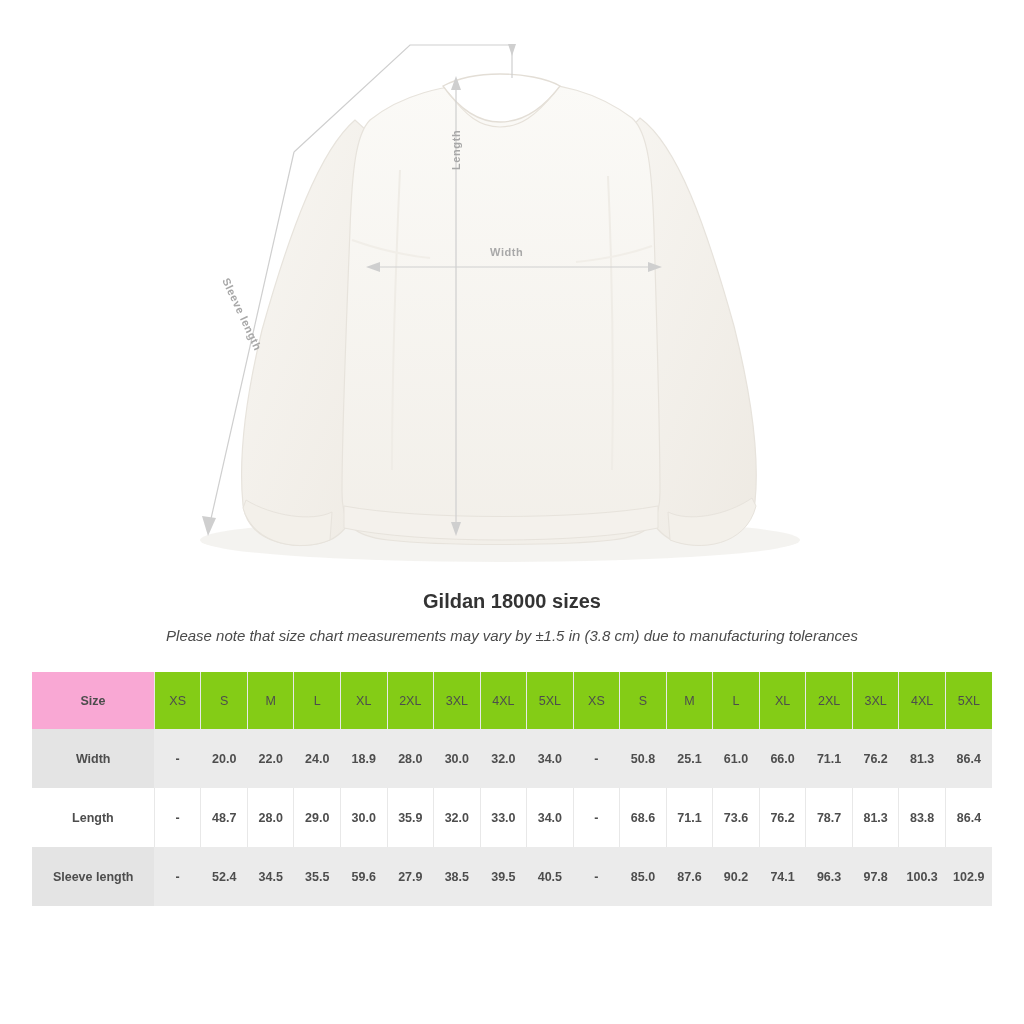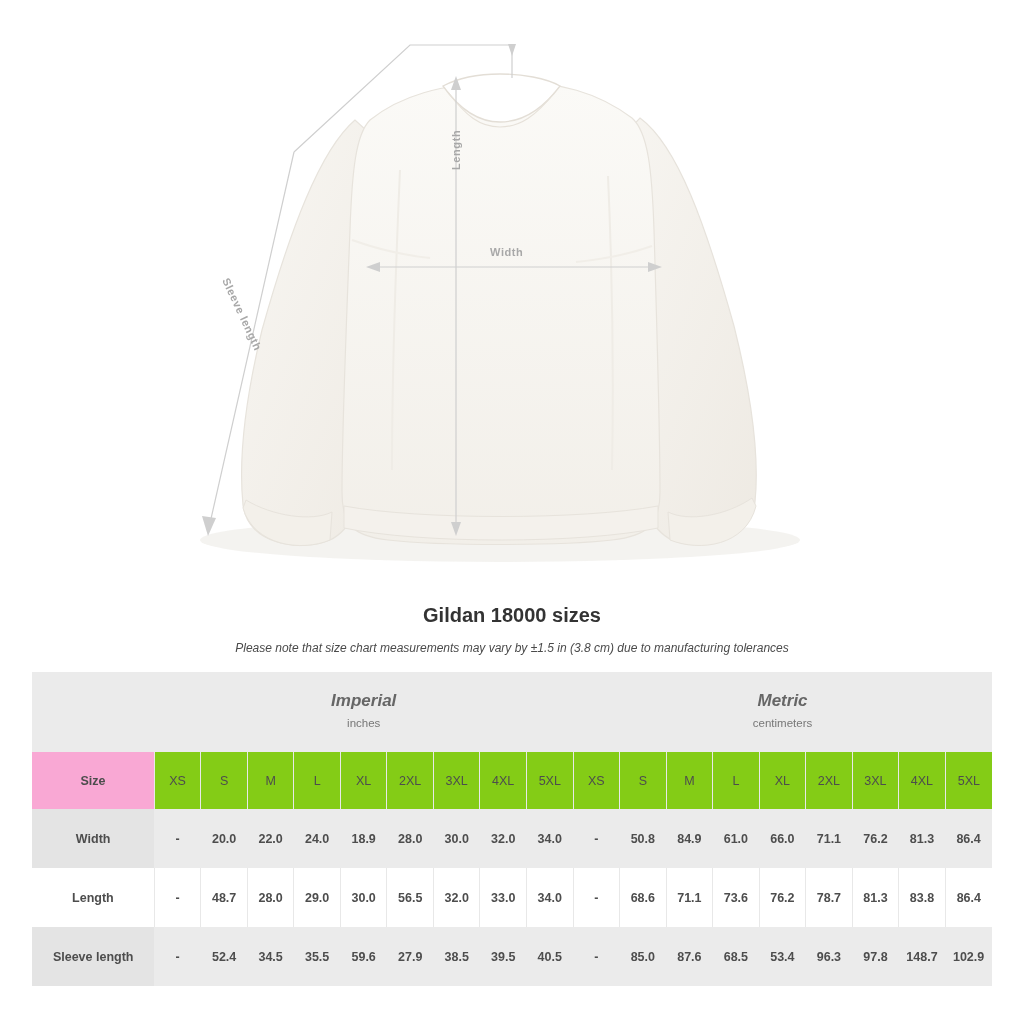--- a/index.html
+++ b/index.html
@@ -58,25 +58,25 @@
     transform-origin: left top;
     white-space: nowrap;
   }
 
   
   .title {
     text-align: center;
     font-size: 20px;
     font-weight: bold;
     color: #333333;
-    margin-top: 14px;
+    margin-top: 0;
   }
   .subtitle {
     text-align: center;
-    font-size: 12px;
+    font-size: 15px;
     font-style: italic;
     color: #4a4a4a;
     margin-top: 14px;
   }
 
   
   .table-wrap {
     position: absolute;
     left: 32px;
     top: 672px;
@@ -225,31 +225,20 @@
   <div class="subtitle">Please note that size chart measurements may vary by ±1.5 in (3.8 cm) due to manufacturing tolerances</div>
 
   <div class="table-wrap">
     <table class="size-chart">
       <colgroup>
         <col style="width:122px">
         <col span="9" style="width:46.4px">
         <col span="9" style="width:46.4px">
       </colgroup>
       <tbody>
-        <tr class="system-row">
-          <td></td>
-          <td colspan="9">
-            <div class="system-name">Imperial</div>
-            <div class="system-unit">inches</div>
-          </td>
-          <td colspan="9">
-            <div class="system-name">Metric</div>
-            <div class="system-unit">centimeters</div>
-          </td>
-        </tr>
 
         <tr class="head-row">
           <td class="rowlabel">Size</td>
           <td class="sep">XS</td>
           <td class="sep">S</td>
           <td class="sep">M</td>
           <td class="sep">L</td>
           <td class="sep">XL</td>
           <td class="sep">2XL</td>
           <td class="sep">3XL</td>
@@ -272,37 +261,37 @@
           <td class="cell sep">20.0</td>
           <td class="cell sep">22.0</td>
           <td class="cell sep">24.0</td>
           <td class="cell sep">18.9</td>
           <td class="cell sep">28.0</td>
           <td class="cell sep">30.0</td>
           <td class="cell sep">32.0</td>
           <td class="cell sep">34.0</td>
           <td class="cell sep">-</td>
           <td class="cell sep">50.8</td>
-          <td class="cell sep">84.9</td>
+          <td class="cell sep">25.1</td>
           <td class="cell sep">61.0</td>
           <td class="cell sep">66.0</td>
           <td class="cell sep">71.1</td>
           <td class="cell sep">76.2</td>
           <td class="cell sep">81.3</td>
           <td class="cell sep">86.4</td>
         </tr>
 
         <tr class="data-row plain">
           <td class="rowlabel">Length</td>
           <td class="cell sep">-</td>
           <td class="cell sep">48.7</td>
           <td class="cell sep">28.0</td>
           <td class="cell sep">29.0</td>
           <td class="cell sep">30.0</td>
-          <td class="cell sep">56.5</td>
+          <td class="cell sep">35.9</td>
           <td class="cell sep">32.0</td>
           <td class="cell sep">33.0</td>
           <td class="cell sep">34.0</td>
           <td class="cell sep">-</td>
           <td class="cell sep">68.6</td>
           <td class="cell sep">71.1</td>
           <td class="cell sep">73.6</td>
           <td class="cell sep">76.2</td>
           <td class="cell sep">78.7</td>
           <td class="cell sep">81.3</td>
@@ -317,24 +306,24 @@
           <td class="cell sep">34.5</td>
           <td class="cell sep">35.5</td>
           <td class="cell sep">59.6</td>
           <td class="cell sep">27.9</td>
           <td class="cell sep">38.5</td>
           <td class="cell sep">39.5</td>
           <td class="cell sep">40.5</td>
           <td class="cell sep">-</td>
           <td class="cell sep">85.0</td>
           <td class="cell sep">87.6</td>
-          <td class="cell sep">68.5</td>
-          <td class="cell sep">53.4</td>
+          <td class="cell sep">90.2</td>
+          <td class="cell sep">74.1</td>
           <td class="cell sep">96.3</td>
           <td class="cell sep">97.8</td>
-          <td class="cell sep">148.7</td>
+          <td class="cell sep">100.3</td>
           <td class="cell sep">102.9</td>
         </tr>
       </tbody>
     </table>
   </div>
 
 </div>
 
 </body></html>

